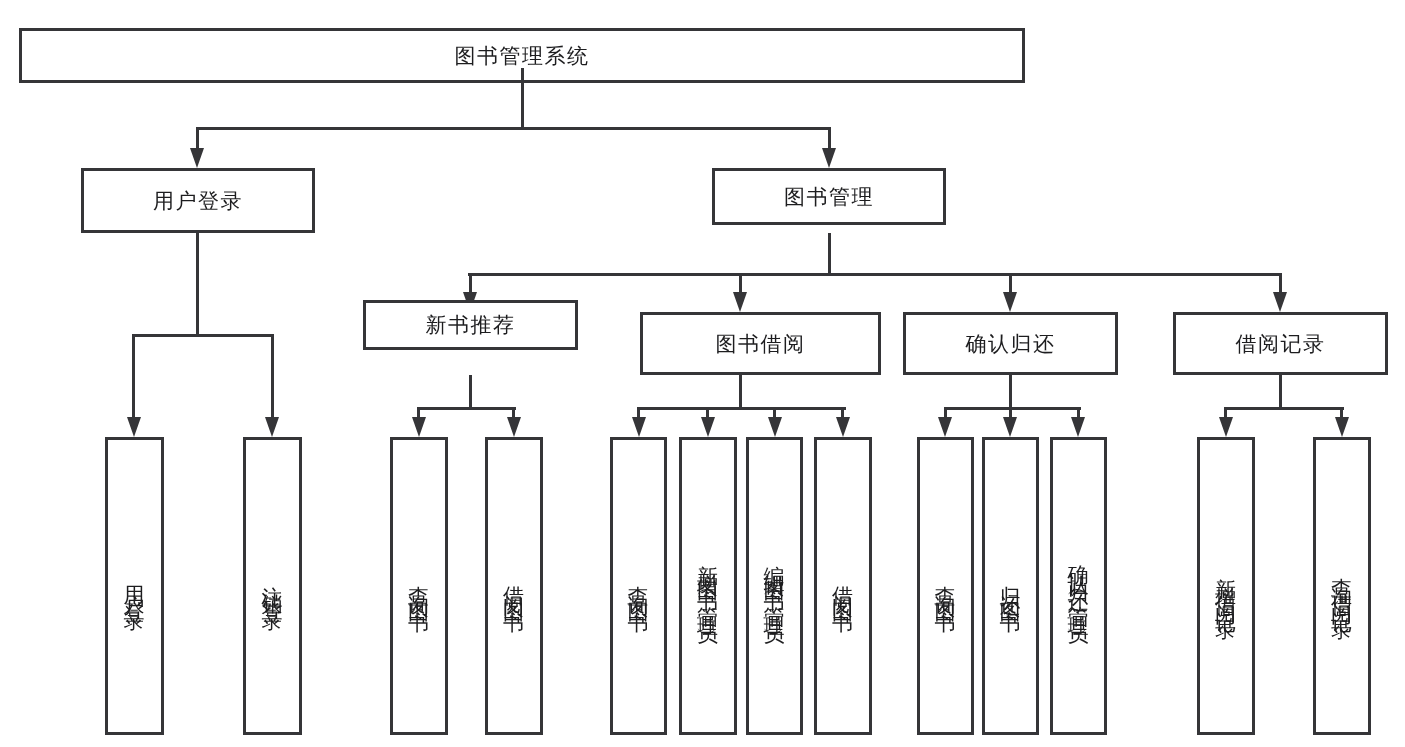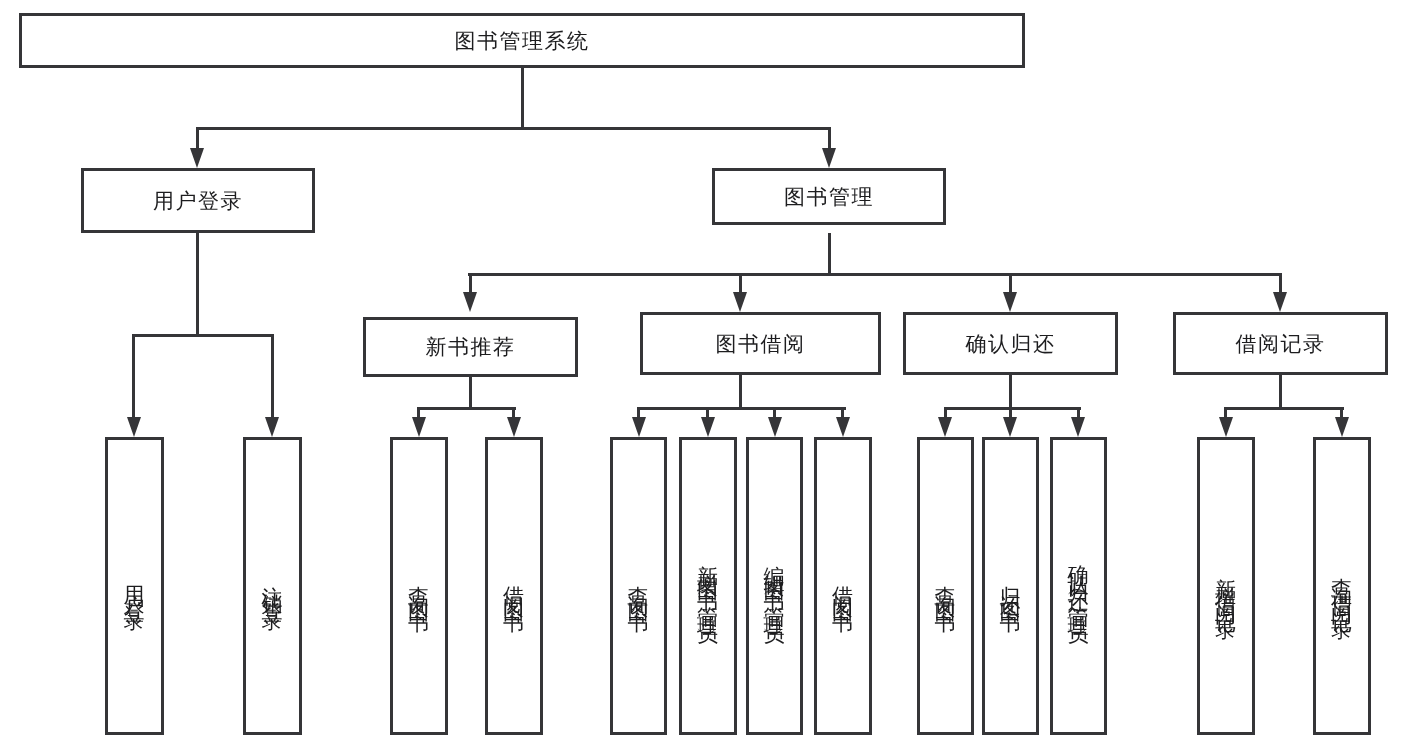--- a/index.html
+++ b/index.html
@@ -34,21 +34,21 @@
     position:absolute;right:6px;bottom:4px;font-size:21px;z-index:5;
     color:var(--watermark);letter-spacing:.5px;
     text-shadow:1px 1px 0 rgba(214,90,90,.30), -1px 0 0 rgba(110,140,230,.28);
   }
 </style>
 </head>
 <body>
 
 <div class="canvas">
 
-  <div class="box h-box" style="left:19px;top:13px;width:1006px;height:55px">
+  <div class="box h-box" style="left:19px;top:28px;width:1006px;height:55px">
     <span class="lbl">图书管理系统</span>
   </div>
 
   <div class="line" style="left:521px;top:68px;width:3px;height:62px"></div>
   <div class="line" style="left:196px;top:127px;width:635px;height:3px"></div>
   <div class="line" style="left:196px;top:127px;width:3px;height:21px"></div>
   <div class="arr" style="left:190px;top:148px"></div>
   <div class="line" style="left:828px;top:127px;width:3px;height:21px"></div>
   <div class="arr" style="left:822px;top:148px"></div>
 
@@ -70,21 +70,21 @@
   <div class="line" style="left:468px;top:273px;width:814px;height:3px"></div>
   <div class="line" style="left:469px;top:273px;width:3px;height:19px"></div>
   <div class="arr" style="left:463px;top:292px"></div>
   <div class="line" style="left:739px;top:273px;width:3px;height:19px"></div>
   <div class="arr" style="left:733px;top:292px"></div>
   <div class="line" style="left:1009px;top:273px;width:3px;height:19px"></div>
   <div class="arr" style="left:1003px;top:292px"></div>
   <div class="line" style="left:1279px;top:273px;width:3px;height:19px"></div>
   <div class="arr" style="left:1273px;top:292px"></div>
 
-  <div class="box h-box" style="left:363px;top:317px;width:215px;height:60px">
+  <div class="box h-box" style="left:363px;top:300px;width:215px;height:50px">
     <span class="lbl">新书推荐</span>
   </div>
   <div class="box h-box" style="left:640px;top:312px;width:241px;height:63px">
     <span class="lbl">图书借阅</span>
   </div>
   <div class="box h-box" style="left:903px;top:312px;width:215px;height:63px">
     <span class="lbl">确认归还</span>
   </div>
   <div class="box h-box" style="left:1173px;top:312px;width:215px;height:63px">
     <span class="lbl">借阅记录</span>

